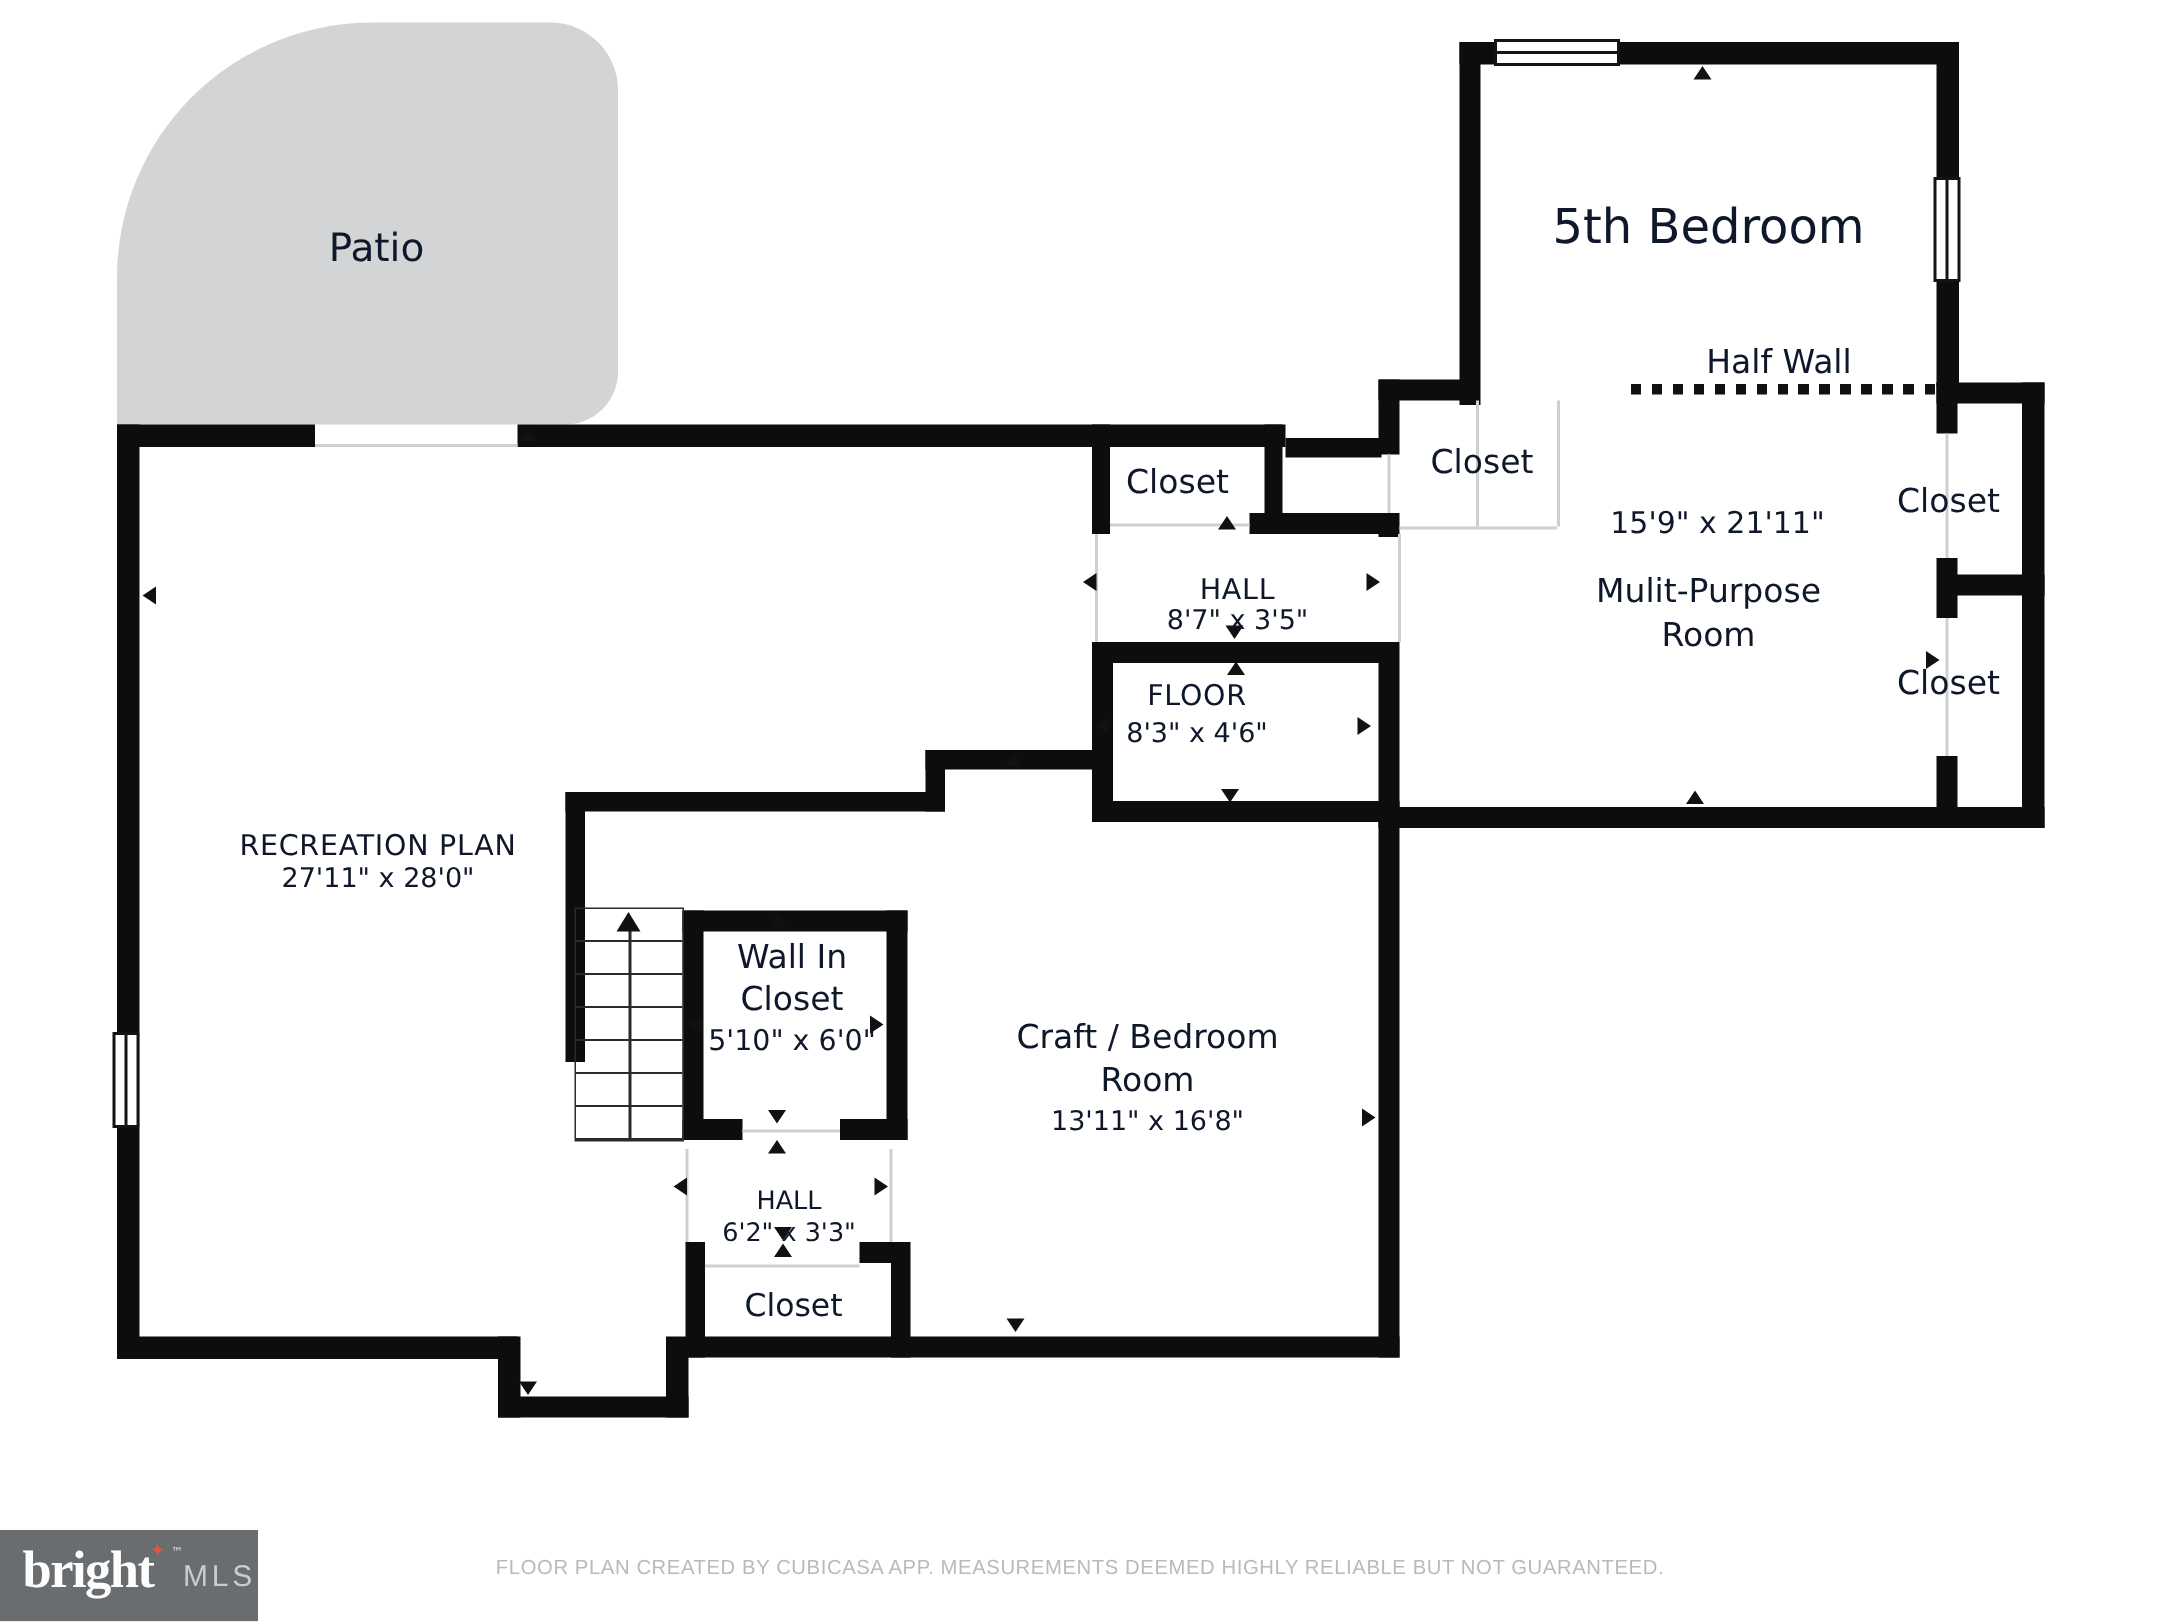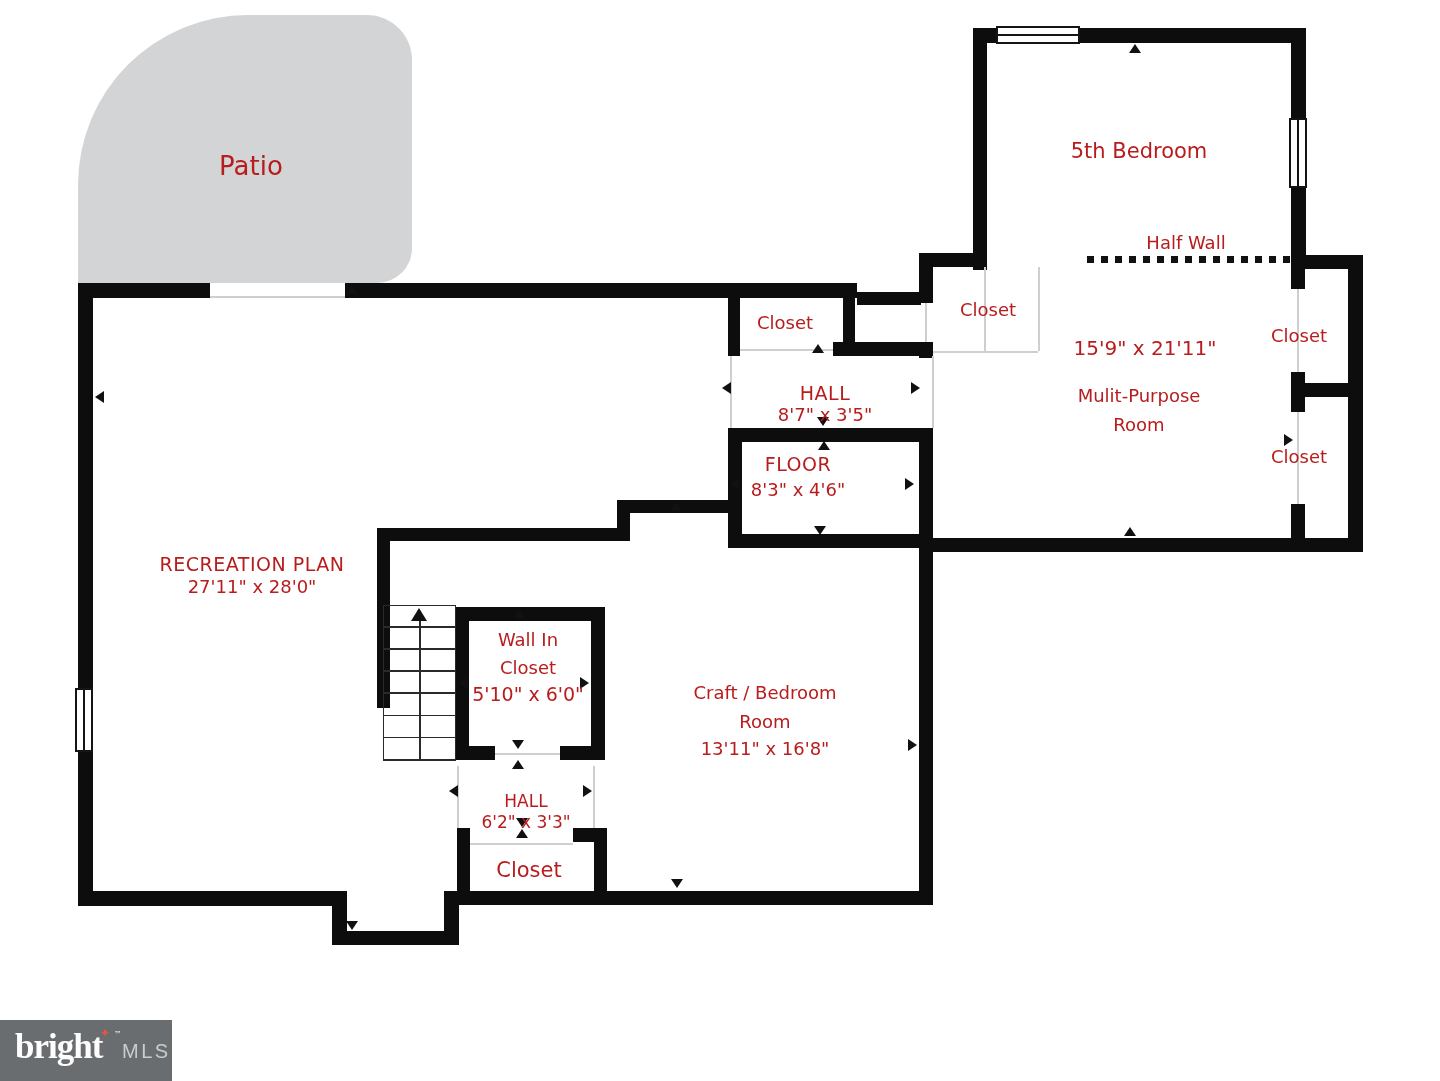--- a/index.html
+++ b/index.html
@@ -1,22 +1,22 @@
 <!DOCTYPE html>
 <html><head>
 <meta charset="utf-8">
 <style>
   html,body{margin:0;padding:0;background:#fff;}
   .stage{position:relative;width:1440px;height:1081px;background:#ffffff;overflow:hidden;
          font-family:"DejaVu Sans","Liberation Sans",sans-serif;color:#1c1c1c;}
   .w{position:absolute;background:#0d0d0d;}
   .tl{position:absolute;background:#ccd0d1;}
-  .lbl{position:absolute;transform:translate(-50%,-50%);white-space:nowrap;color:#b91c1c;}
-  .room-lg{font-size:21px;}
-  .room-md{font-size:18px;}
+  .lbl{position:absolute;transform:translate(-50%,-50%);white-space:nowrap;color:#0f172a;}
+  .room-lg{font-size:32px;}
+  .room-md{font-size:22px;}
   .dims{font-size:18px;}
   .dims-sm{font-size:17px;}
   .caps{font-size:19px;letter-spacing:0.5px;}
   .caps-sm{font-size:17px;}
   .patio{position:absolute;left:78px;top:15px;width:334px;height:268px;background:#d2d4d6;
          border-radius:170px 45px 35px 0;}
   .win{position:absolute;background:#fff;border:2px solid #141414;box-sizing:border-box;}
   .wlineH{position:absolute;left:0;right:0;top:50%;height:2px;margin-top:-1px;background:#141414;}
   .wlineV{position:absolute;top:0;bottom:0;left:50%;width:2px;margin-left:-1px;background:#141414;}
   .tri{position:absolute;width:0;height:0;}
@@ -181,14 +181,15 @@
   <div class="lbl dims" style="left:765px;top:748px">13'11" x 16'8"</div>
   <div class="lbl caps-sm" style="left:526px;top:801px">HALL</div>
   <div class="lbl dims-sm" style="left:526px;top:822px">6'2" x 3'3"</div>
   <div class="lbl" style="left:529px;top:870px;font-size:21px">Closet</div>
 
   <div class="footer-box"></div>
   <div class="brand">bright</div>
   <div class="brand-star">✦</div>
   <div class="brand-tm">™</div>
   <div class="brand-mls">MLS</div>
+  <div class="disclaimer">FLOOR PLAN CREATED BY CUBICASA APP. MEASUREMENTS DEEMED HIGHLY RELIABLE BUT NOT GUARANTEED.</div>
 
 </div>
 
 </body></html>

